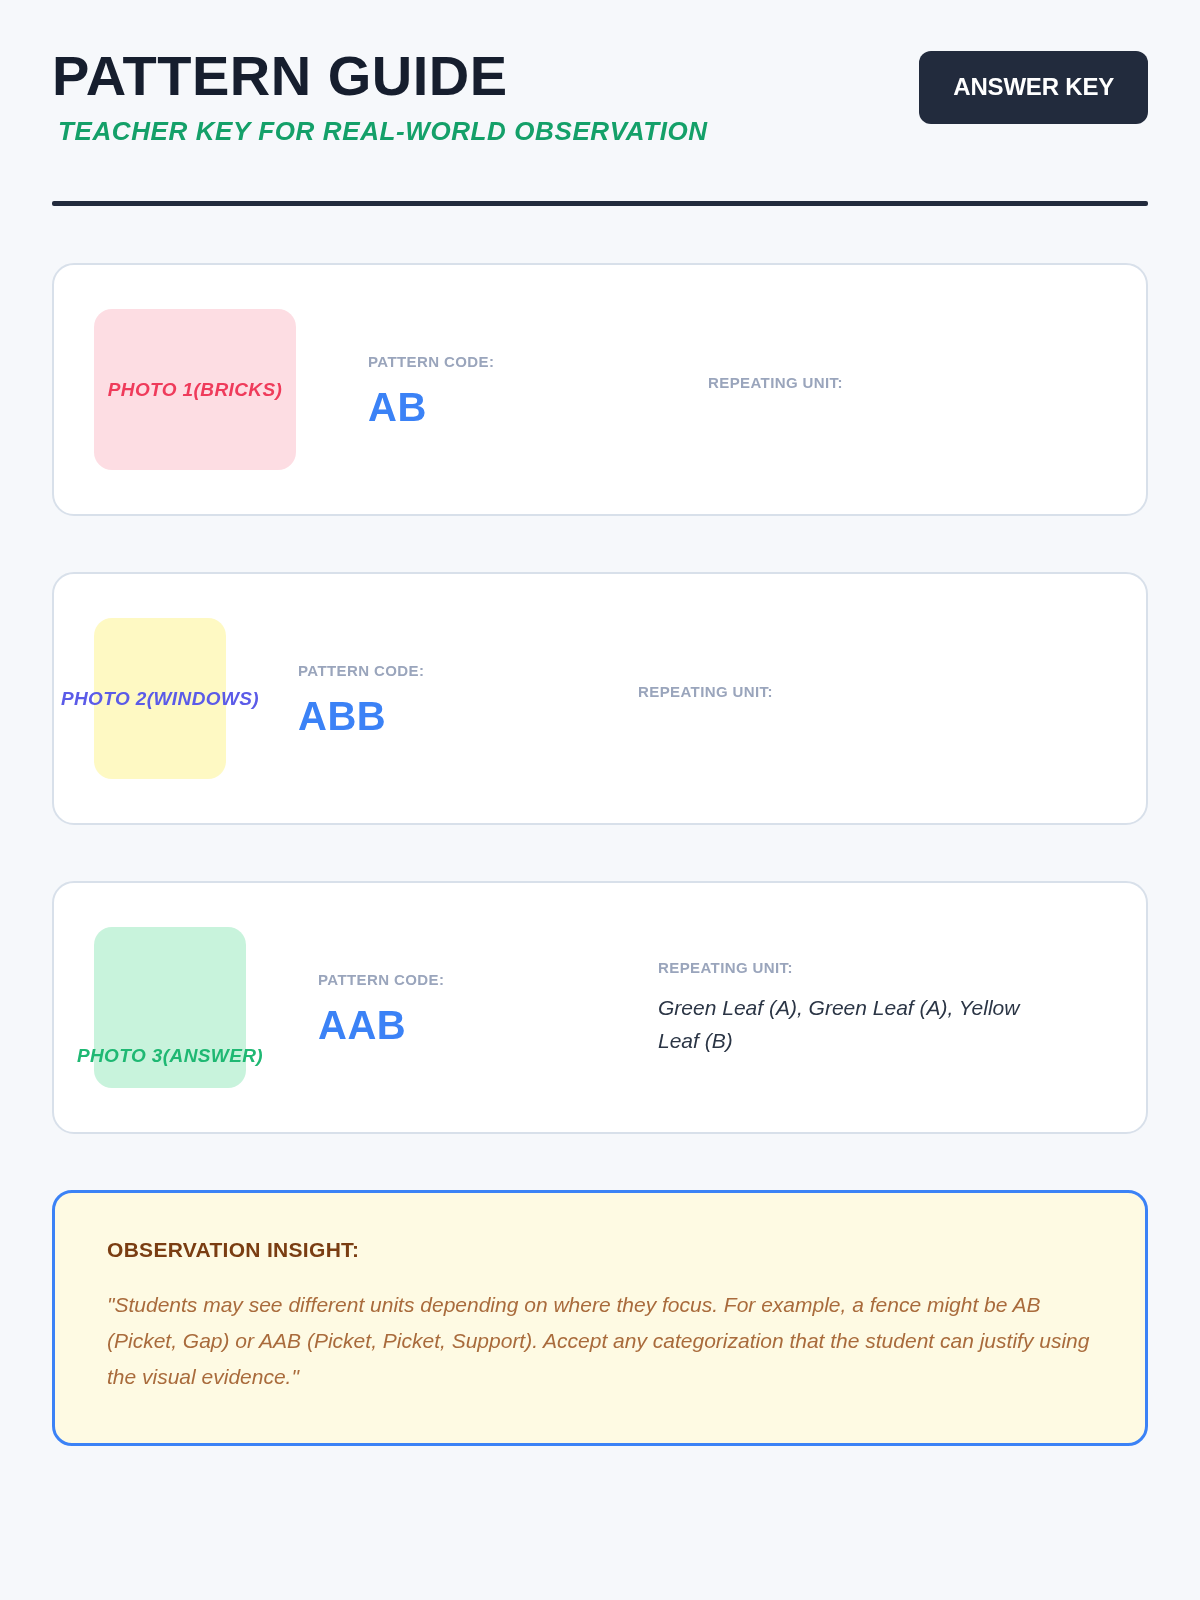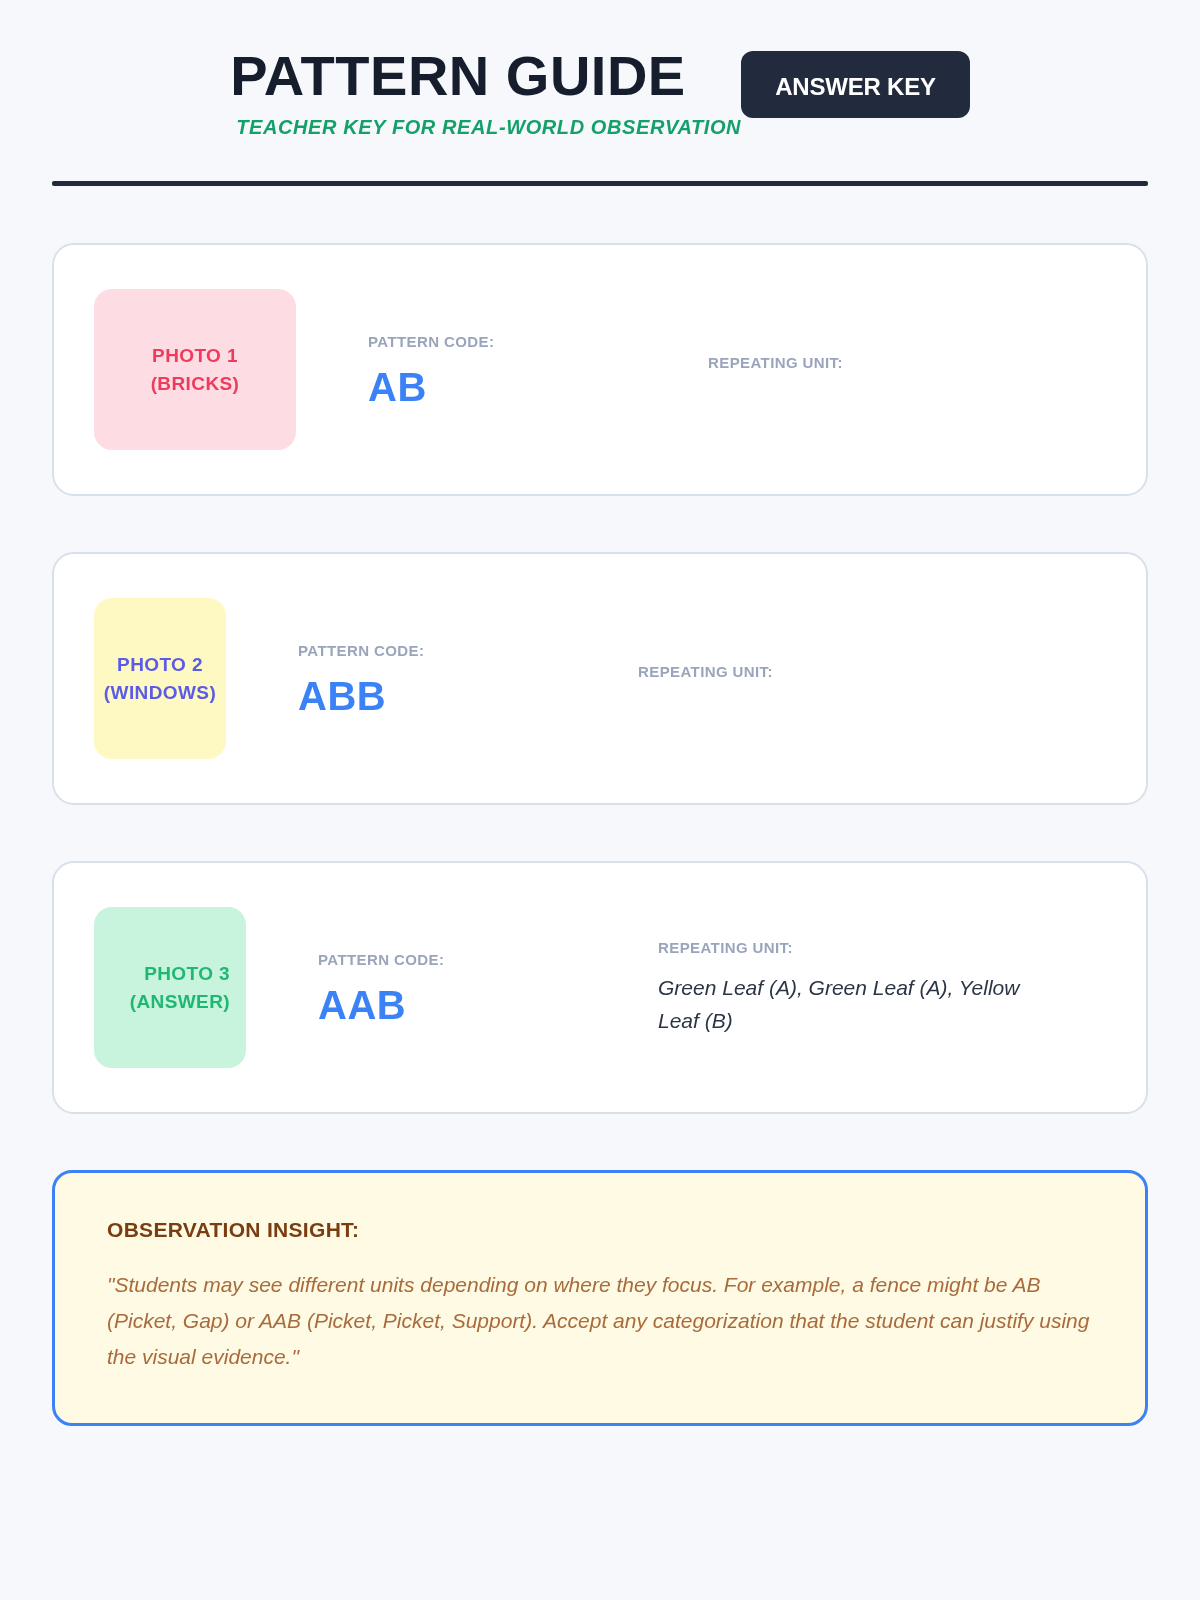--- a/index.html
+++ b/index.html
@@ -20,45 +20,45 @@
     box-sizing: border-box;
     padding: 0 52px;
     position: relative;
   }
 
   
   .header {
     padding-top: 46px;
     display: flex;
     align-items: flex-start;
-    justify-content: center;
+    justify-content: space-between;
   }
   .title-block { padding-top: 2px; }
   .page-title {
     font-size: 56px;
     font-weight: 900;
     color: #161e2e;
     letter-spacing: 0.5px;
     line-height: 1.0;
     margin: 0;
   }
   .page-subtitle {
-    margin: 12px 0 0 6px;
-    font-size: 20px;
+    margin: 12px 0 12px 6px;
+    font-size: 26px;
     font-weight: 800;
     font-style: italic;
     color: #14a069;
     letter-spacing: 0.6px;
   }
   .answer-badge {
     margin-top: 5px;
     background: #222b3d;
     color: #ffffff;
     border-radius: 12px;
-    padding: 22px 34px 17px;
+    padding: 22px 34px 23px;
     font-size: 24px;
     font-weight: 900;
     letter-spacing: -0.2px;
     white-space: nowrap;
   }
   .header-rule {
     margin-top: 42px;
     height: 5px;
     background: #222b3d;
     border-radius: 2px;
@@ -74,30 +74,31 @@
     align-items: center;
     padding: 44px 40px;
     box-sizing: border-box;
     margin-bottom: 56px;
   }
   .thumb {
     border-radius: 18px;
     flex: 0 0 auto;
     min-height: 125px;
     display: flex;
-    flex-direction: column;
+    flex-direction: row;
     align-items: center;
     justify-content: center;
     padding: 18px 16px;
     font-size: 19px;
     font-weight: 900;
     line-height: 1.45;
     letter-spacing: 0.4px;
     text-align: center;
     white-space: nowrap;
+    font-style: italic;
   }
   .thumb-w1 { width: 170px; }
   .thumb-w2 { width: 100px; }
   .thumb-w3 { width: 120px; align-items: flex-end; }
   .col {
     flex: 0 0 auto;
     padding-top: 2px;
   }
   .col-code  { width: 330px; margin-left: 72px; }
   .col-unit  { flex: 1 1 auto; margin-left: 10px; }

